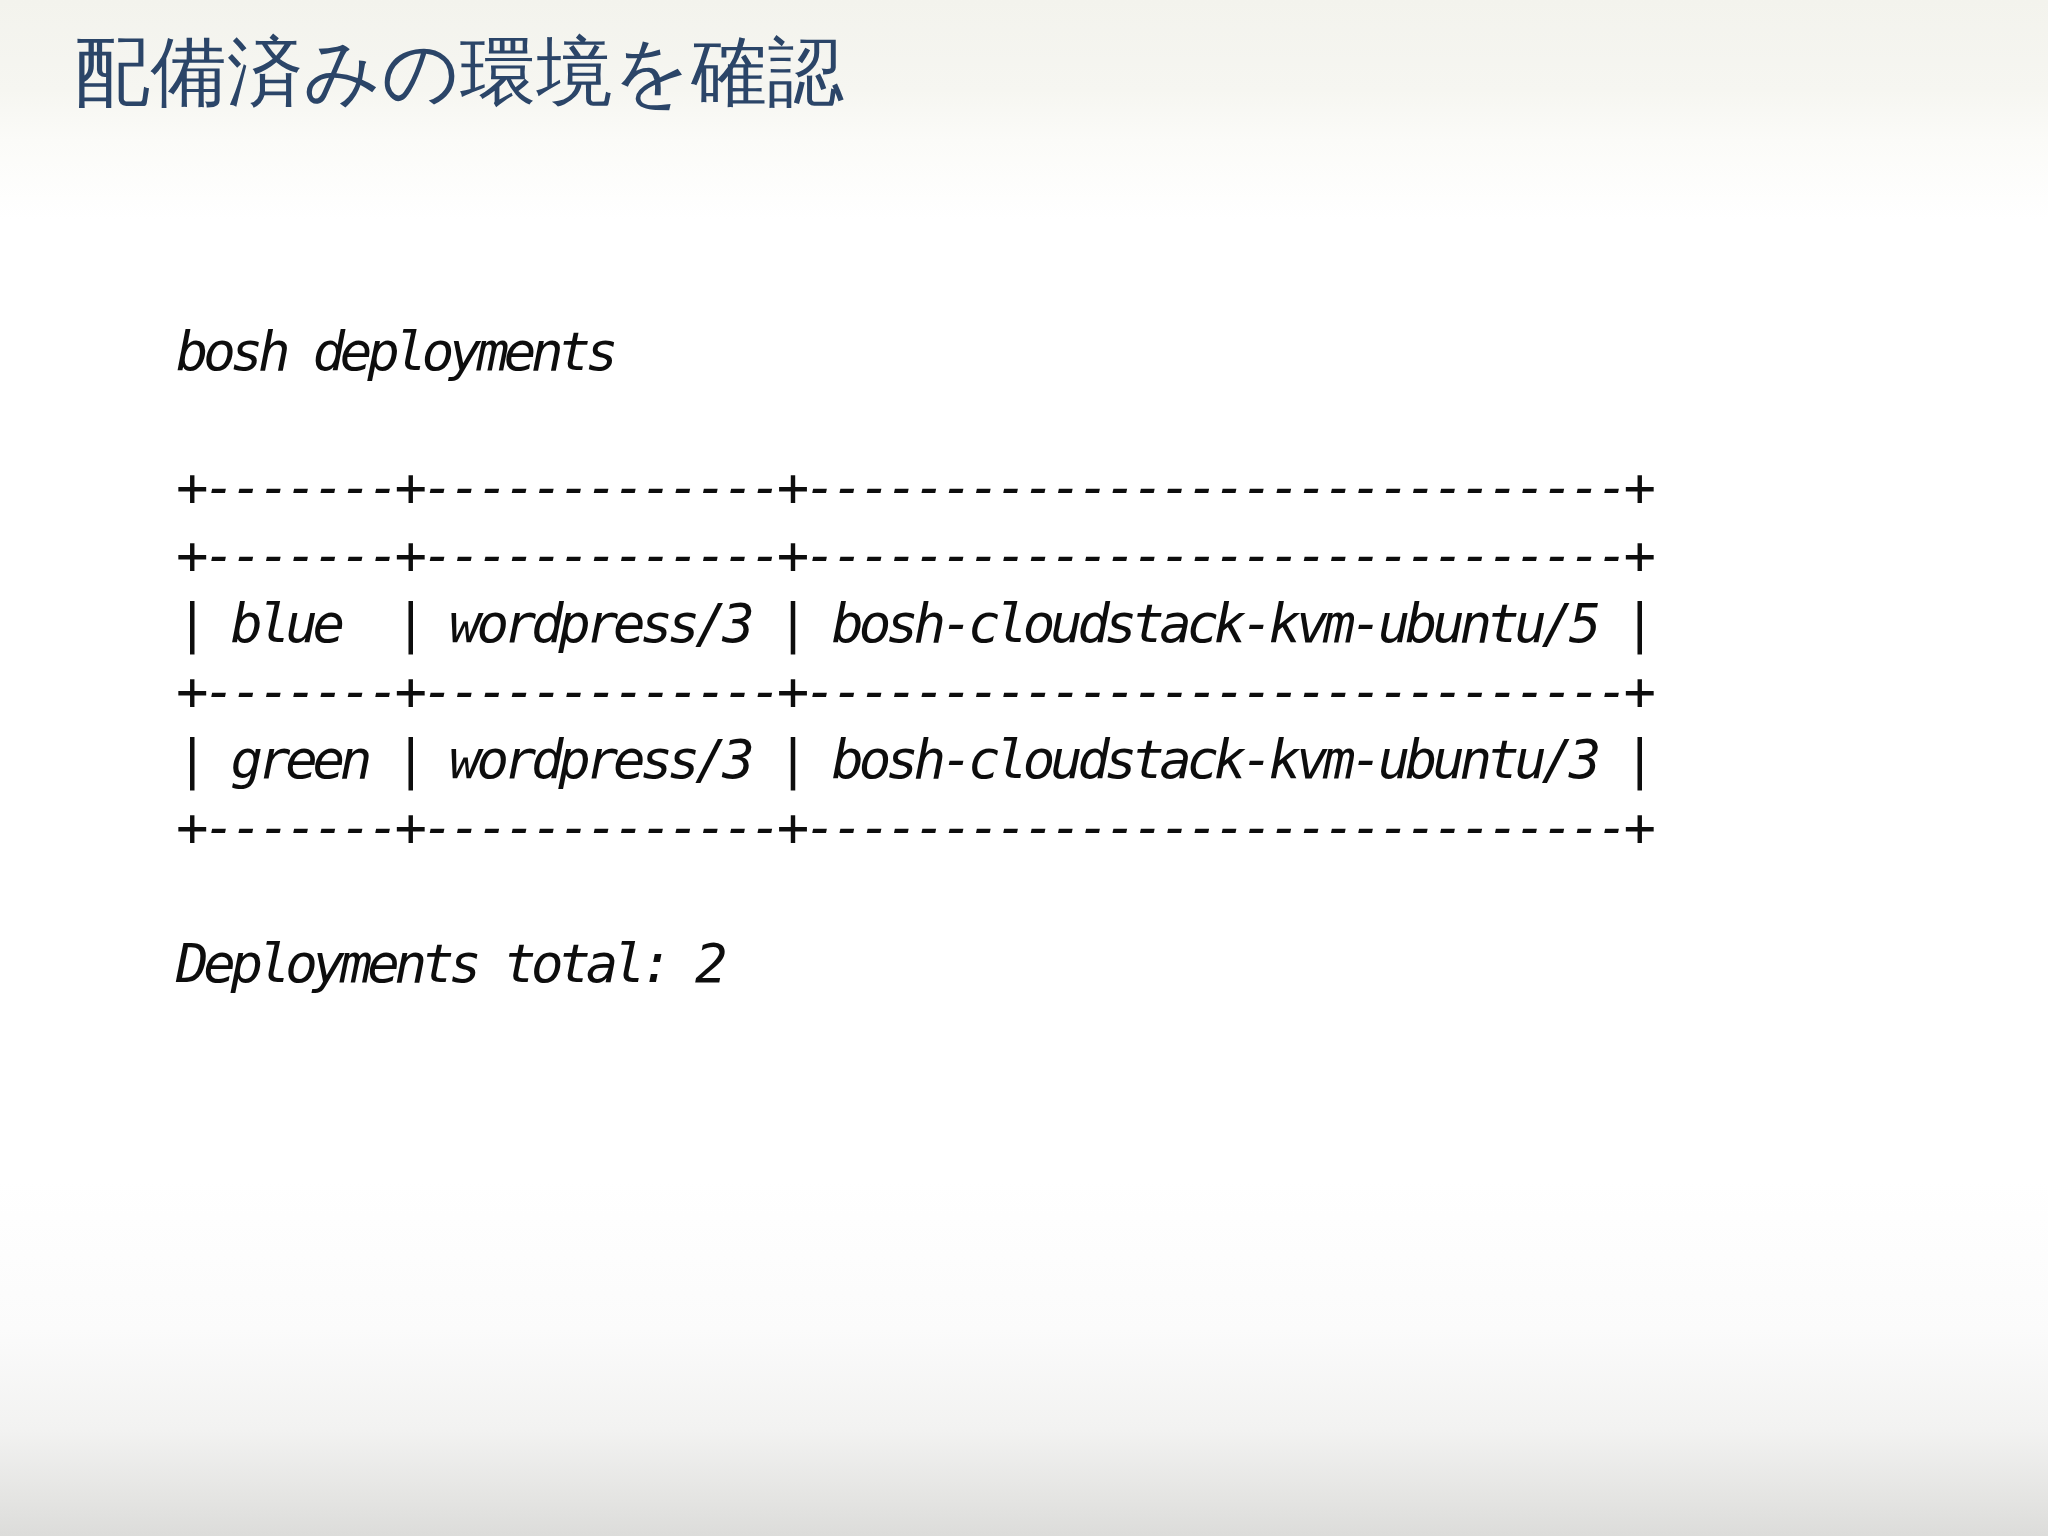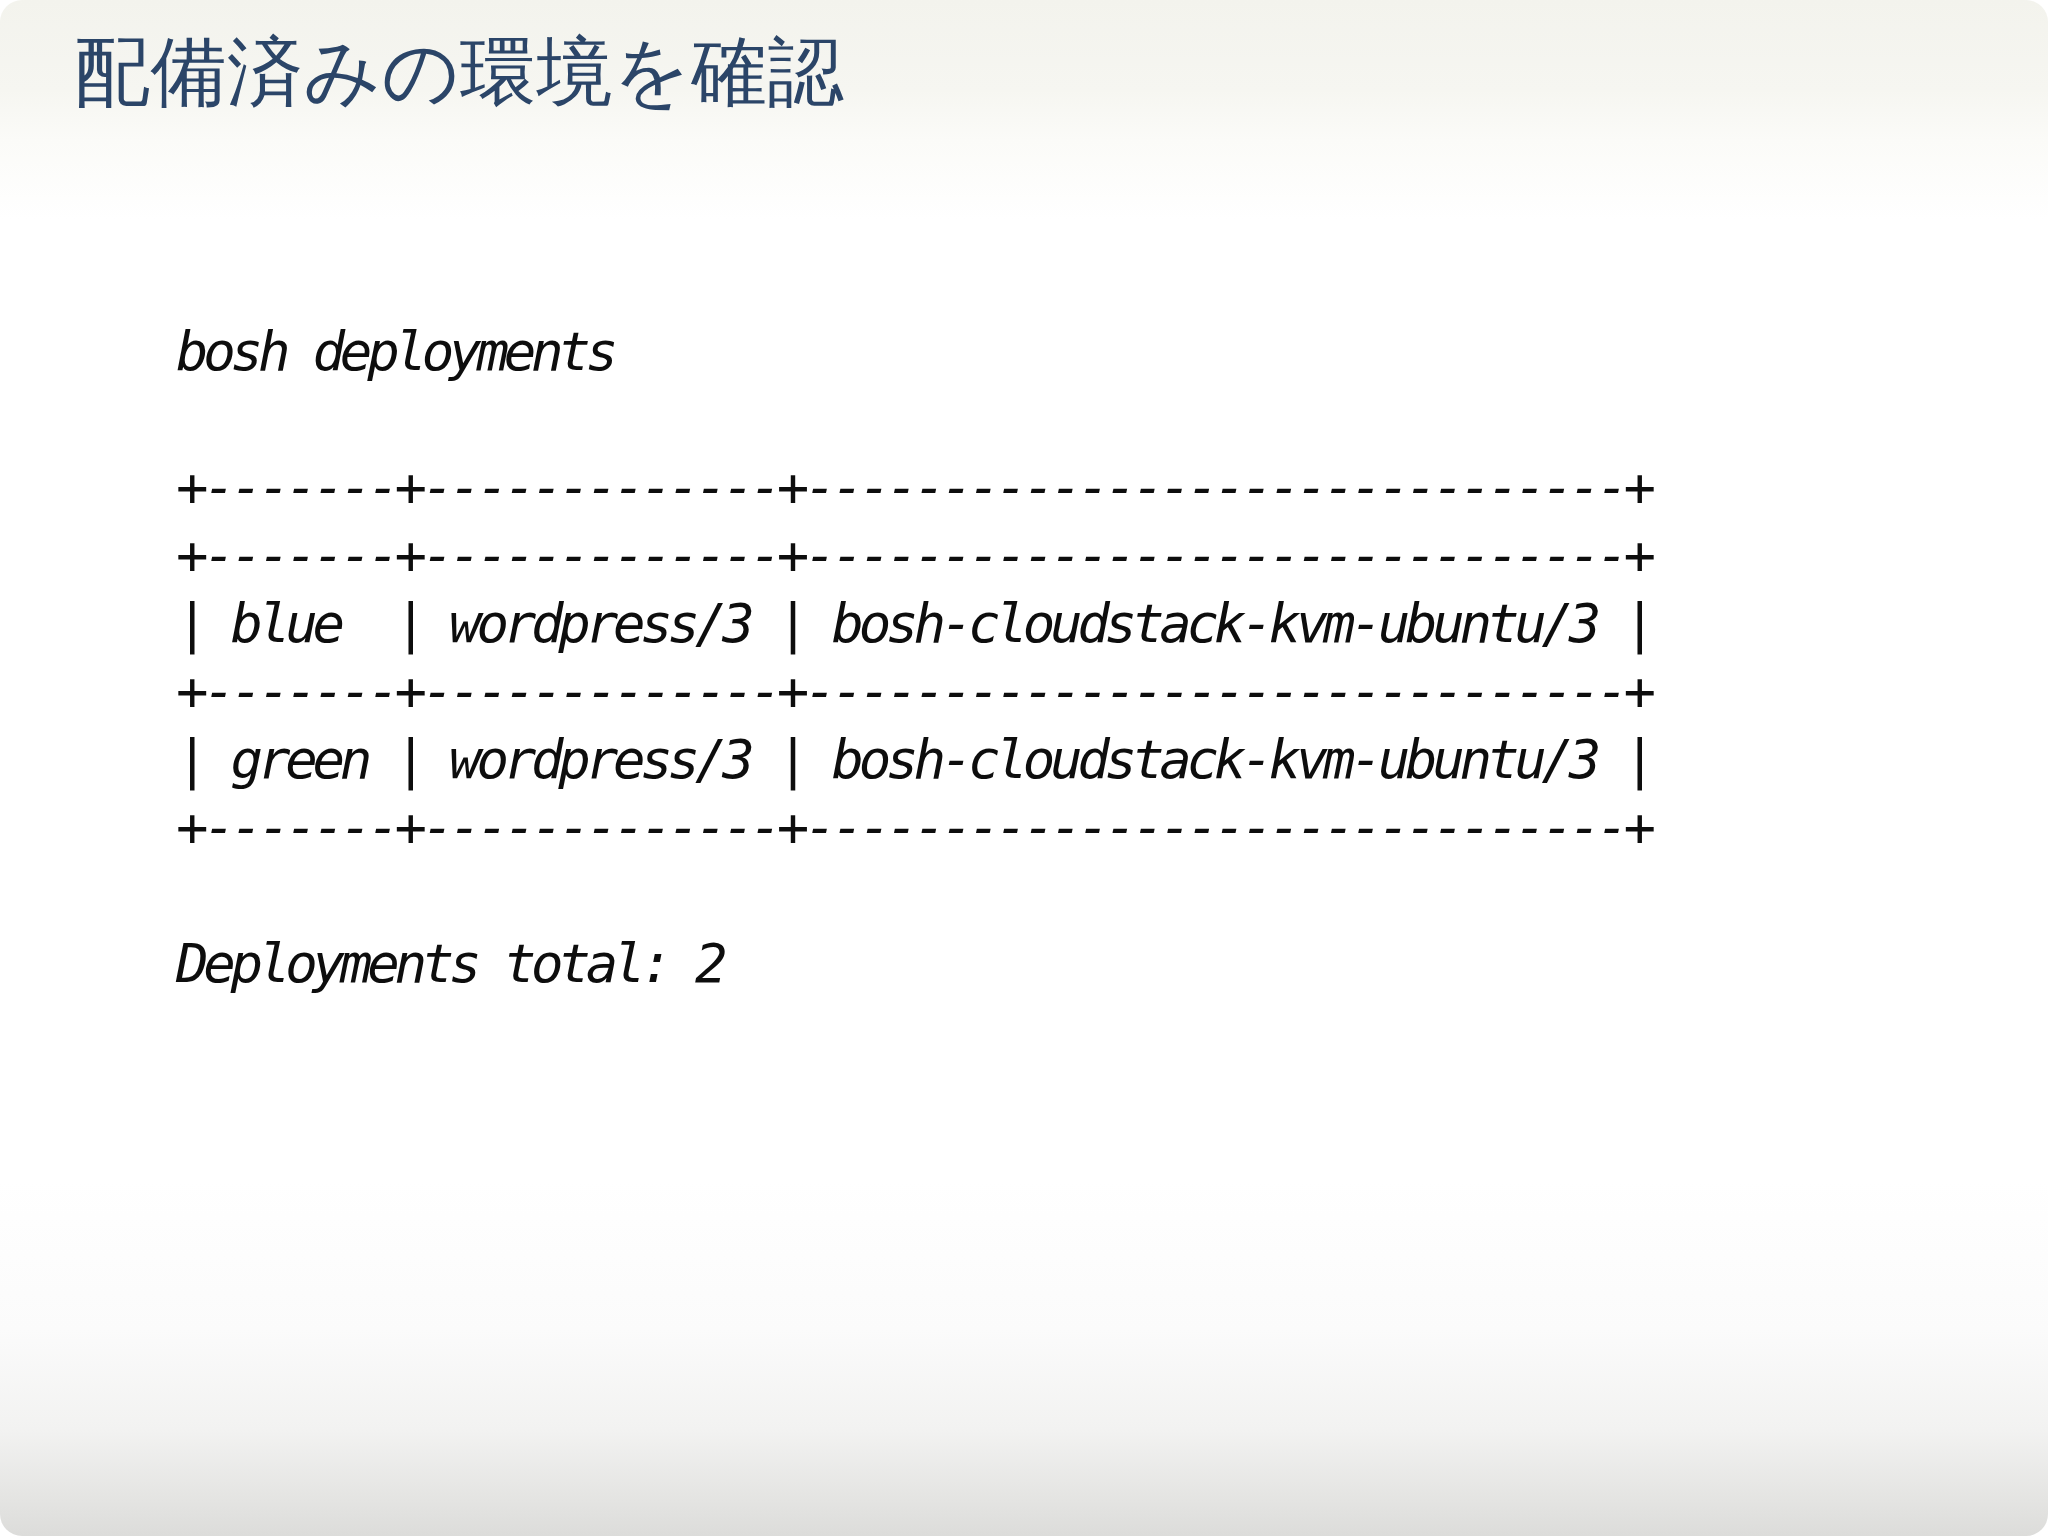--- a/index.html
+++ b/index.html
@@ -24,21 +24,20 @@
         #f3f3ed 0px,
         #f6f6f1 90px,
         #fbfbf8 140px,
         #ffffff 220px,
         #ffffff 1180px,
         #fbfbfb 1330px,
         #f2f2f1 1430px,
         #e4e4e2 1500px,
         #dcdcda 1536px);
     overflow: hidden;
-    border-radius: 22px;
   }
 
   .slide-header {
     position: absolute;
     left: 0;
     top: 0;
     width: 2048px;
     height: 170px;
   }
 
@@ -90,21 +89,21 @@
 
     <div class="code-line">bosh deployments</div>
 
     <div class="code-line blank"></div>
 
     <div class="code-line">+-------+-------------+------------------------------+</div>
 
 
     <div class="code-line">+-------+-------------+------------------------------+</div>
 
-    <div class="code-line">| blue  | wordpress/3 | bosh-cloudstack-kvm-ubuntu/3 |</div>
+    <div class="code-line">| blue  | wordpress/3 | bosh-cloudstack-kvm-ubuntu/5 |</div>
 
     <div class="code-line">+-------+-------------+------------------------------+</div>
 
     <div class="code-line">| green | wordpress/3 | bosh-cloudstack-kvm-ubuntu/3 |</div>
 
     <div class="code-line">+-------+-------------+------------------------------+</div>
 
     <div class="code-line blank"></div>
 
     <div class="code-line">Deployments total: 2</div>

